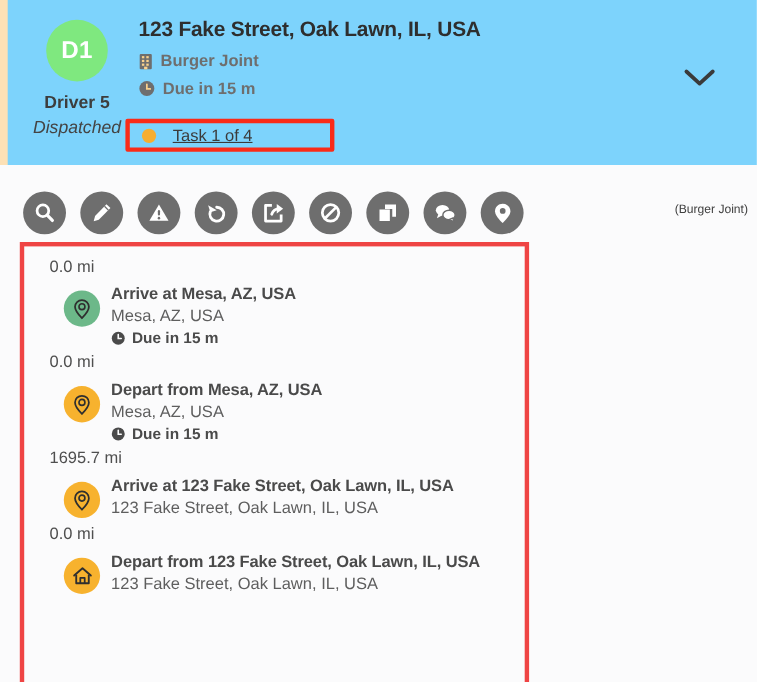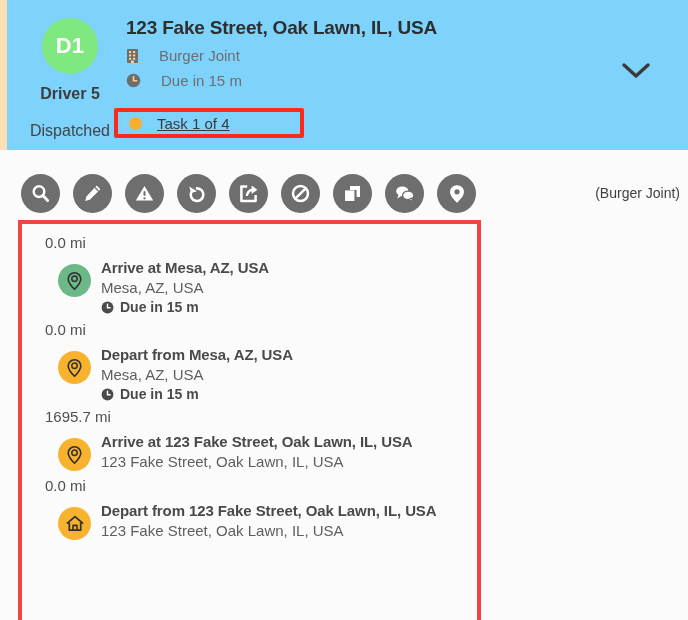--- a/index.html
+++ b/index.html
@@ -46,45 +46,46 @@
     letter-spacing: .3px;
   }
   .driver-name {
     margin-top: 11px;
     font-size: 16px;
     font-weight: bold;
     color: #3d3d3d;
     white-space: nowrap;
   }
   .driver-status {
-    margin-top: 19px;
+    margin-top: 5px;
     font-size: 16px;
     color: #444444;
     white-space: nowrap;
+    font-style: italic;
   }
 
   .header-main {
     position: absolute;
     left: 126px; top: 17px;
     width: 470px;
   }
   .header-title {
     font-size: 19px;
     font-weight: bold;
     color: #2e2e2e;
     letter-spacing: -.2px;
     white-space: nowrap;
   }
   .header-row {
     display: flex;
     align-items: center;
-    gap: 20px;
+    gap: 7px;
     margin-top: 8px;
     font-size: 15px;
-    font-weight: normal;
+    font-weight: bold;
     color: #6e6e6e;
   }
   .hdr-ico { display: flex; align-items: center; flex: 0 0 auto; }
 
   .task-chip {
     position: absolute;
     left: -12px; top: 91px;
     width: 190px; height: 30px;
     border: 4px solid #fa2b18;
     border-radius: 2px;
@@ -130,21 +131,21 @@
     background: #6e6e6e;
     display: flex;
     align-items: center;
     justify-content: center;
     cursor: pointer;
     flex: 0 0 auto;
   }
   .toolbar-note {
     position: absolute;
     right: 8px; top: 185px;
-    font-size: 14px;
+    font-size: 11px;
     color: #404040;
     white-space: nowrap;
   }
 
   
   .stops-outline {
     position: absolute;
     left: 18px; top: 220px;
     width: 463px; height: 450px;
     border: 4px solid #ef4444;

